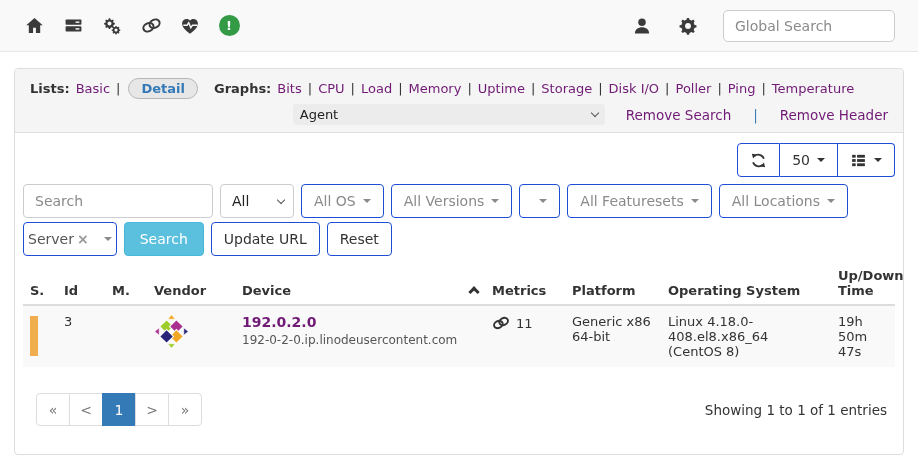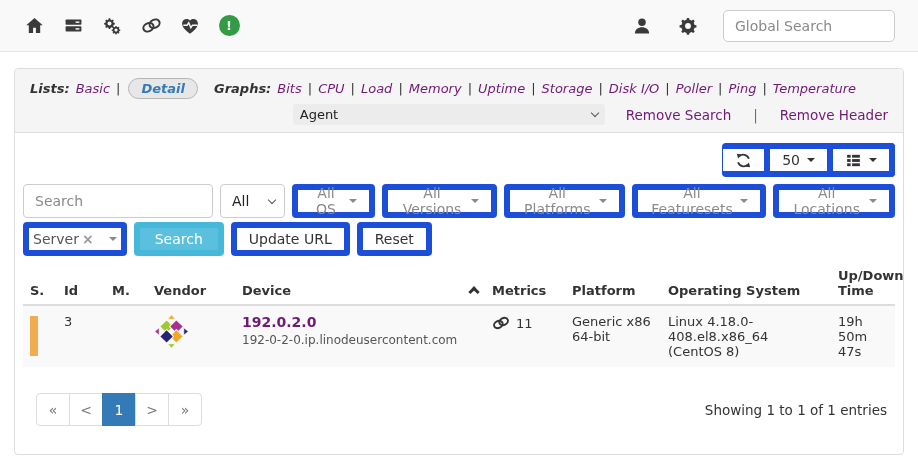--- a/index.html
+++ b/index.html
@@ -32,21 +32,21 @@
 
   
   .panel {
     margin: 16px 14px 0; height: 387px; background: #fff;
     border: 1px solid #ddd; border-radius: 4px; overflow: hidden;
   }
   .panel-heading {
     background: #f5f5f5; border-bottom: 1px solid #ddd;
     padding: 9px 15px 7px; border-radius: 4px 4px 0 0;
   }
-  .hline1 { display: flex; align-items: center; font-size: 13px; white-space: nowrap; font-style: italic; }
+  .hline1 { display: flex; align-items: center; font-size: 13px; white-space: nowrap; }
   .blabel { font-weight: bold; color: #333; margin-right: 6px; }
   .graphs-label { margin-left: 16px; }
   .sep { color: #333; margin: 0 6px; }
   .pill {
     border: 1px solid #b5b5b5; background: #e7e7e7; border-radius: 12px;
     padding: 2px 12px; color: #337ab7; font-weight: bold; margin-left: 2px; cursor: pointer;
   }
   .glinks { display: flex; align-items: center; }
   .glinks a:not(:last-child)::after { content: "|"; color: #333; margin: 0 6px; font-weight: normal; display: inline-block; }
   .hline2 { display: flex; align-items: center; justify-content: flex-end; gap: 21px; margin-top: 5px; font-size: 13.5px; }
@@ -54,21 +54,21 @@
     width: 312px; height: 21px; background: #ececec; border-radius: 3px;
     display: flex; align-items: center; justify-content: space-between;
     padding: 0 7px; font-size: 13px; color: #222; cursor: pointer;
   }
   .thin-chev { width: 6px; height: 6px; border-right: 1.5px solid #555; border-bottom: 1.5px solid #555; transform: rotate(45deg); margin-top: -3px; flex: none; }
 
   
   .panel-body { padding: 6px 8px 0; }
   .toolbar-row { display: flex; justify-content: flex-end; padding: 4px 0 7px; }
   .btn {
-    background: #fff; border: 6px solid #1d4ed8; height: 34px; border-radius: 4px;
+    background: #fff; border: 1px solid #1d4ed8; height: 34px; border-radius: 4px;
     display: inline-flex; align-items: center; justify-content: center;
     font-size: 14px; color: #333; padding: 0 12px; cursor: pointer; font-family: inherit;
   }
   .btn-group { display: inline-flex; }
   .btn-group .btn { border-radius: 0; border-left-width: 0; }
   .btn-group .btn:first-child { border-radius: 4px 0 0 4px; border-left-width: 1px; }
   .btn-group .btn:last-child { border-radius: 0 4px 4px 0; }
   .caret { width: 0; height: 0; border-left: 4px solid transparent; border-right: 4px solid transparent; border-top: 4px solid #333; margin-left: 7px; flex: none; }
   .caret.gray { border-top-color: #8a8a8a; }
 
@@ -258,21 +258,20 @@
       </span>
       <button class="btn filter-btn">
           <span class="lbl">All OS</span>
           <span class="caret gray"></span>
         </button>
       <button class="btn filter-btn">
           <span class="lbl">All Versions</span>
           <span class="caret gray"></span>
         </button>
       <button class="btn filter-btn">
-          <span class="lbl">All Platforms</span>
           <span class="caret gray"></span>
         </button>
       <button class="btn filter-btn">
           <span class="lbl">All Featuresets</span>
           <span class="caret gray"></span>
         </button>
       <button class="btn filter-btn">
           <span class="lbl">All Locations</span>
           <span class="caret gray"></span>
         </button>

